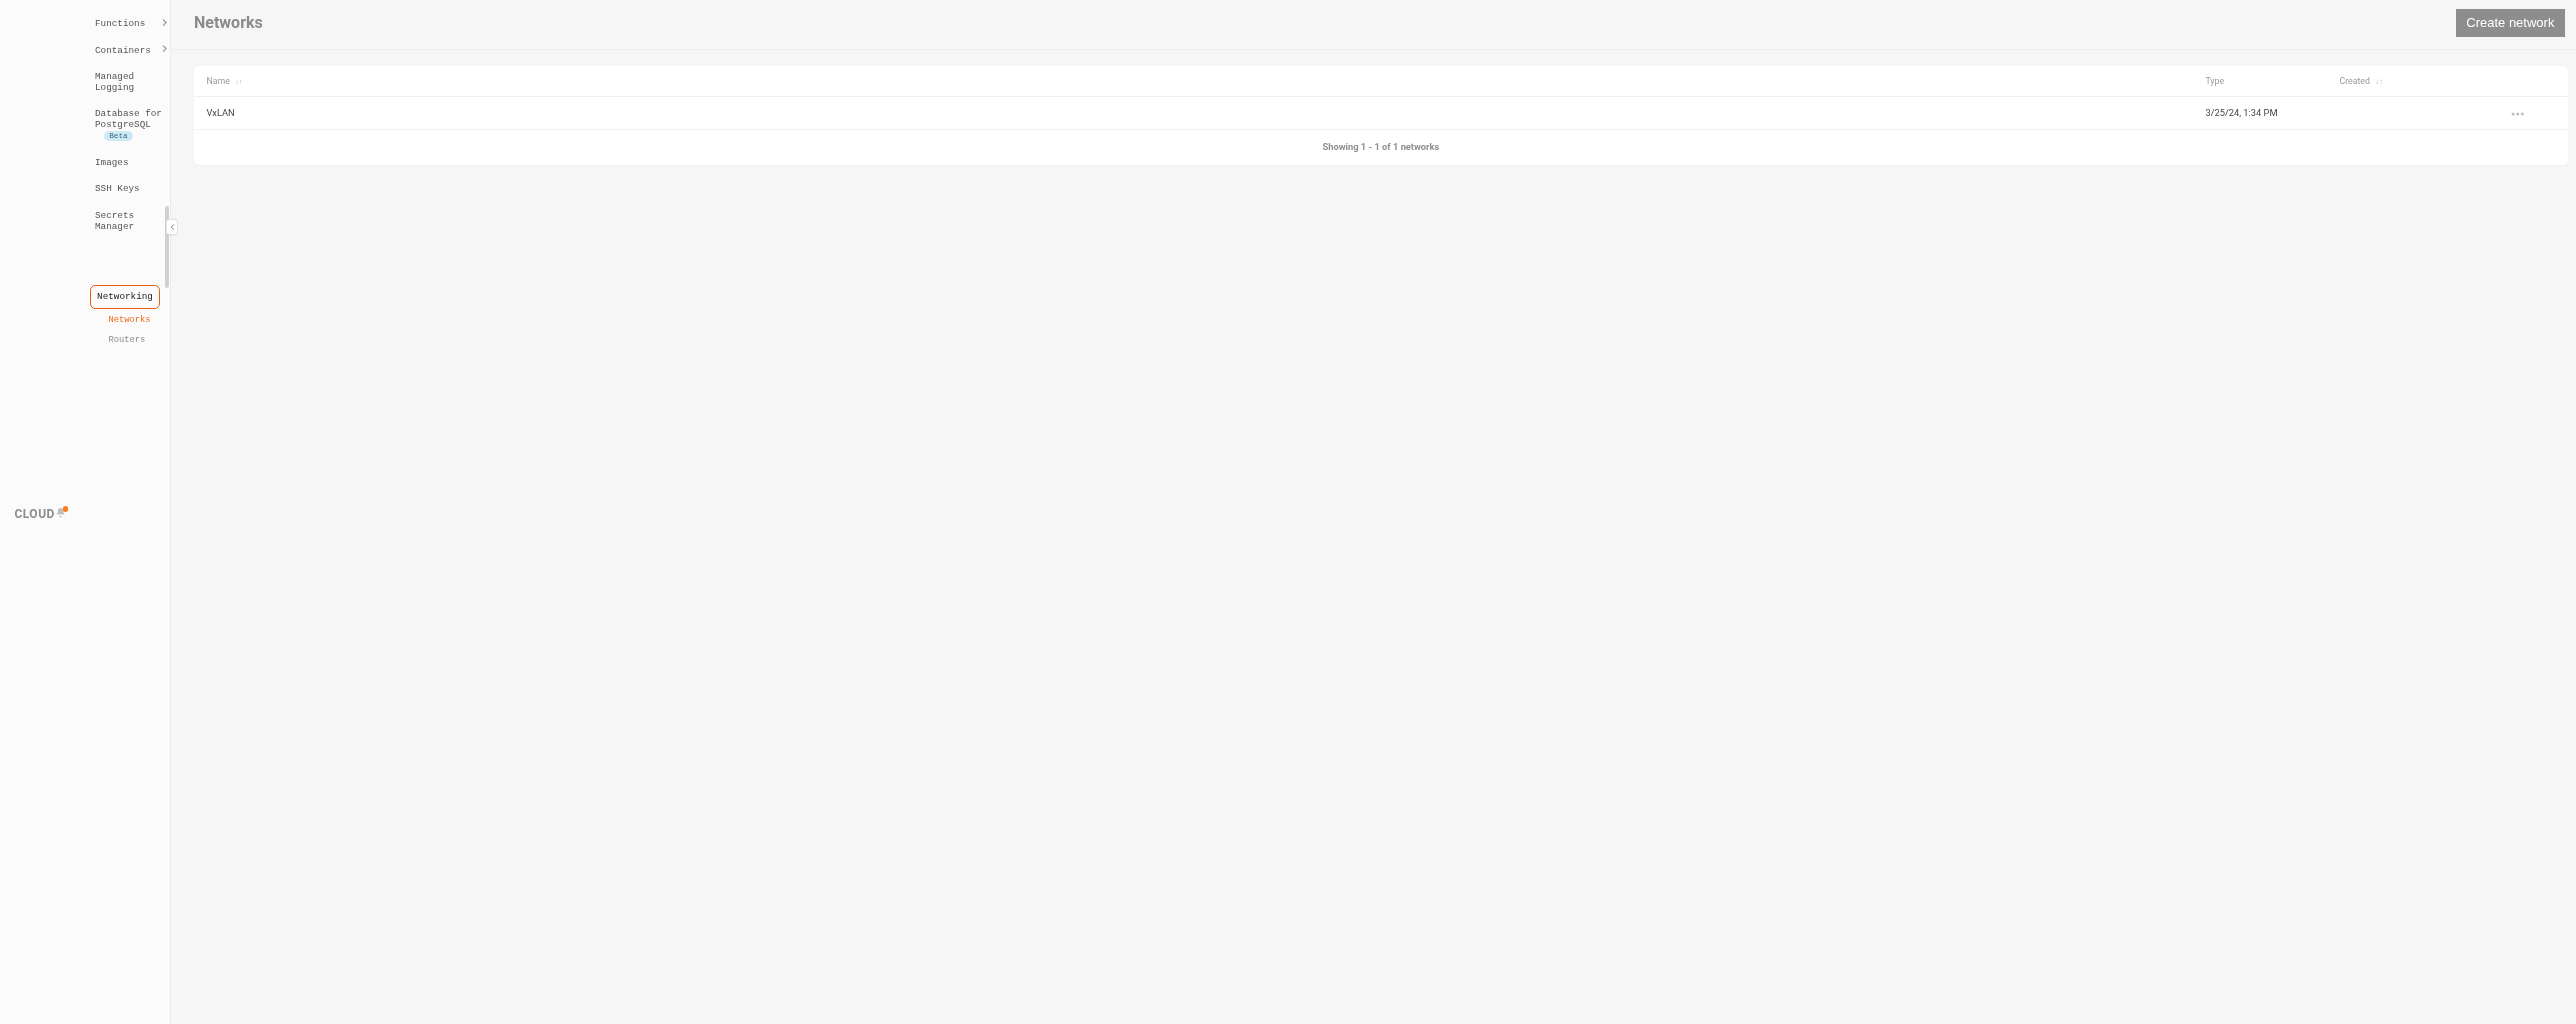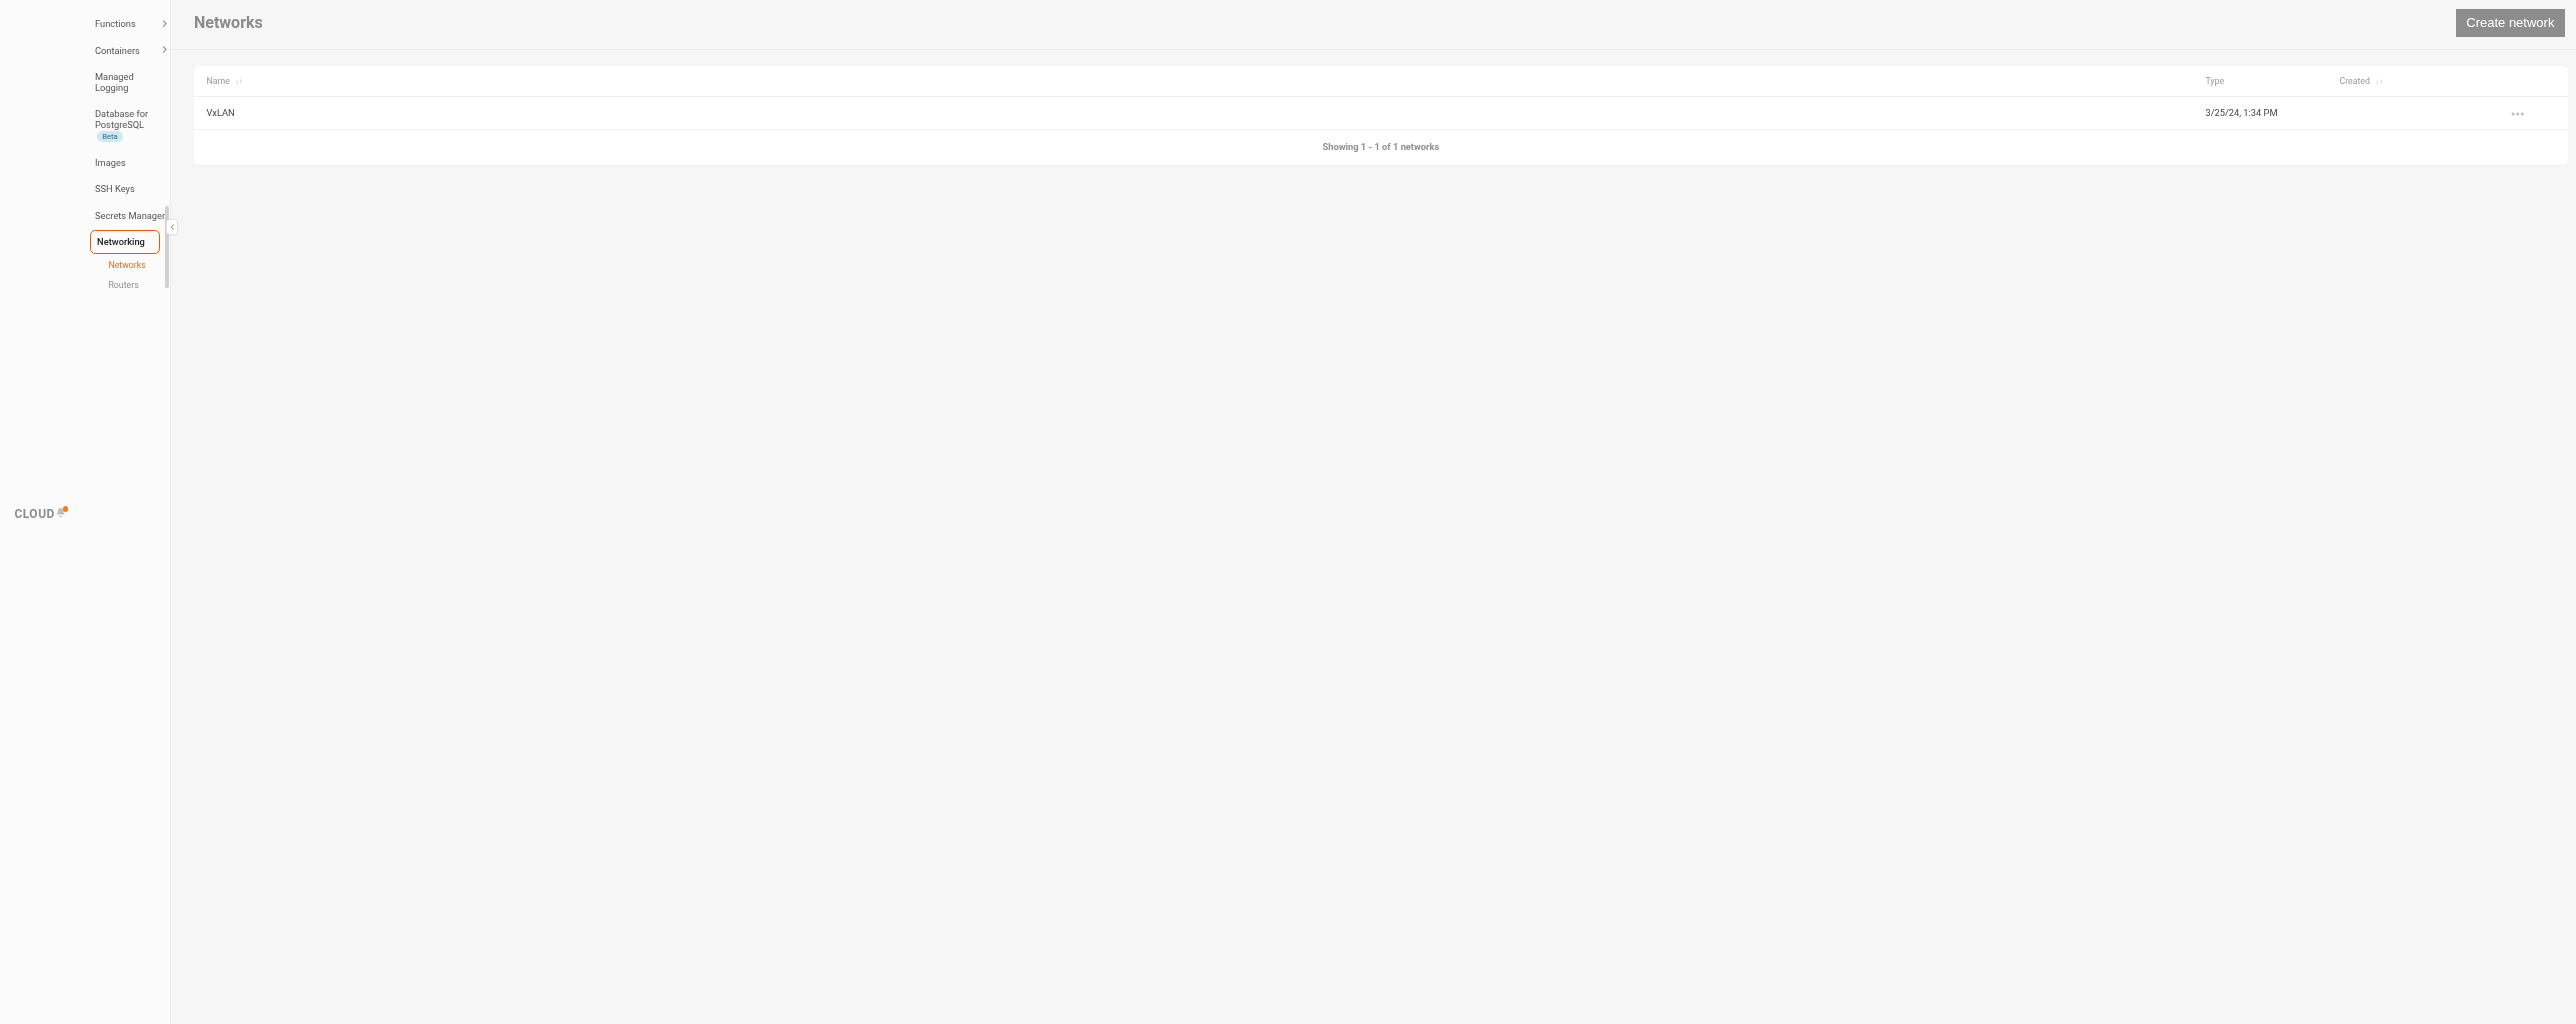--- a/index.html
+++ b/index.html
@@ -51,20 +51,21 @@
     top: -1px; right: -1px;
     width: 5.2px; height: 5.2px;
     border-radius: 50%;
     background: #ff7a1a;
   }
   .nav {
     display: flex;
     flex-direction: column;
     padding: 2.1px 6.2px;
     gap: 2.1px;
+    font-family: Liberation Mono, monospace;
   }
   .nav-item {
     display: flex;
     align-items: center;
     justify-content: space-between;
     padding: 6.7px 7.2px;
     border-radius: 4.1px;
     color: #555;
     font-size: 9.3px;
     cursor: pointer;
@@ -76,28 +77,29 @@
     border-radius: 5.2px;
     color: #222;
     font-weight: 500;
     padding: 5.7px 6.2px;
     width: 70px;
     margin-left: 2.1px;
   }
   .nav-row-networking {
     display:flex; align-items:center; justify-content:space-between;
     padding-right:15px;
+    margin-top:44px;
   }
   .beta {
     background: #cee9f6;
     color: #3a6a82;
     font-size: 7.7px;
     border-radius: 6.2px;
     padding: 1px 5.2px;
-    margin-left: 2px;
+    margin-left: 9px;
   }
   .subnav {
     display:flex; flex-direction:column;
     padding: 4.1px 0 0 20.6px;
     gap: 9.3px;
   }
   .subnav a {
     font-size: 8.8px;
     color: #8d8d8d;
     text-decoration: none;

